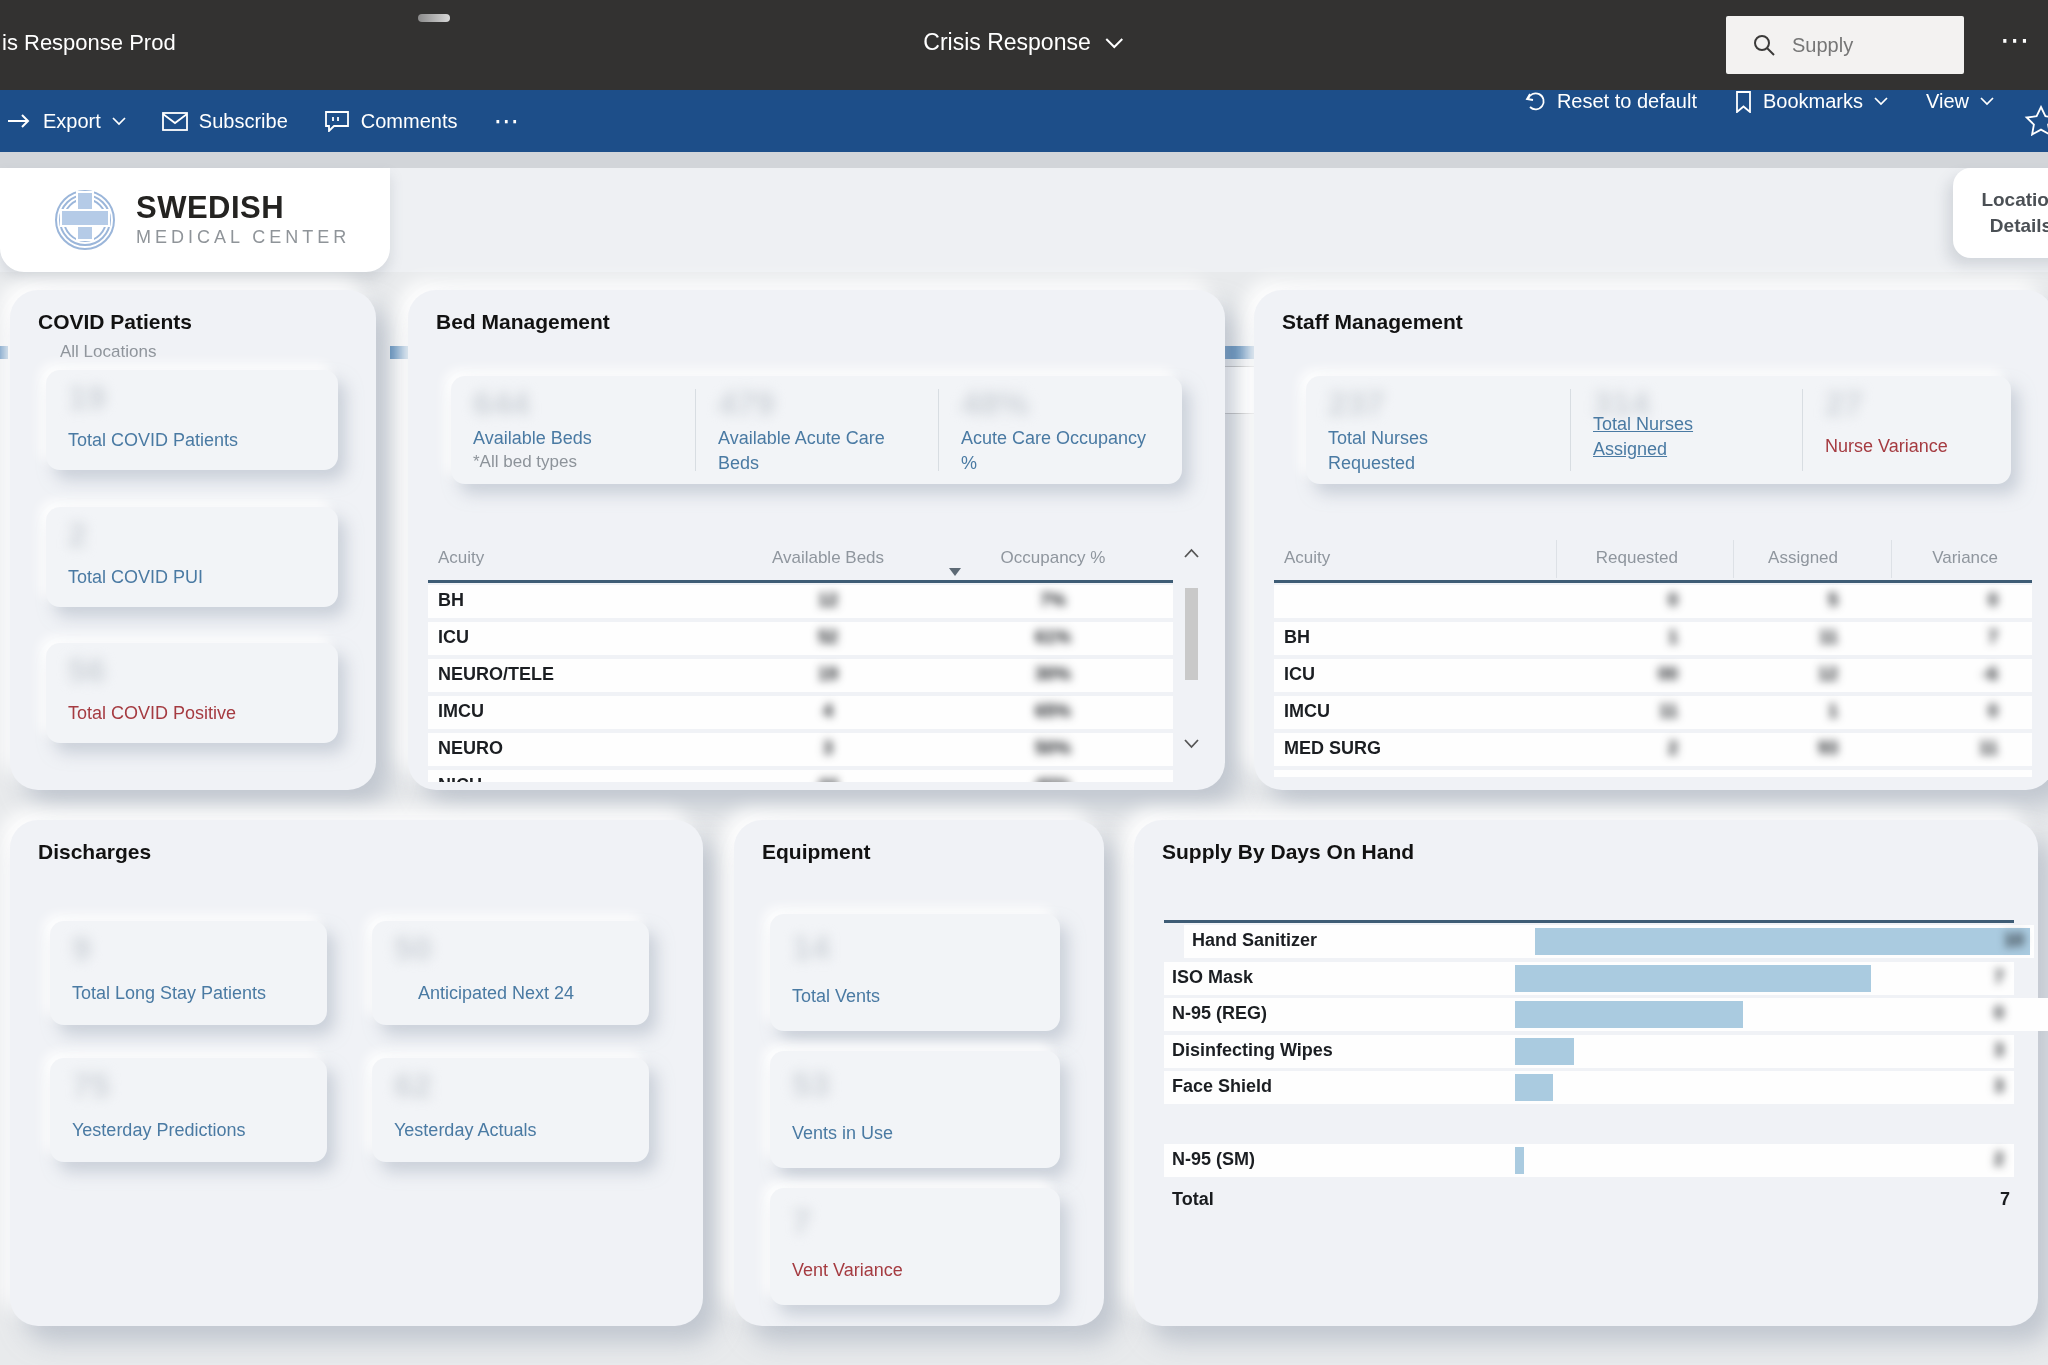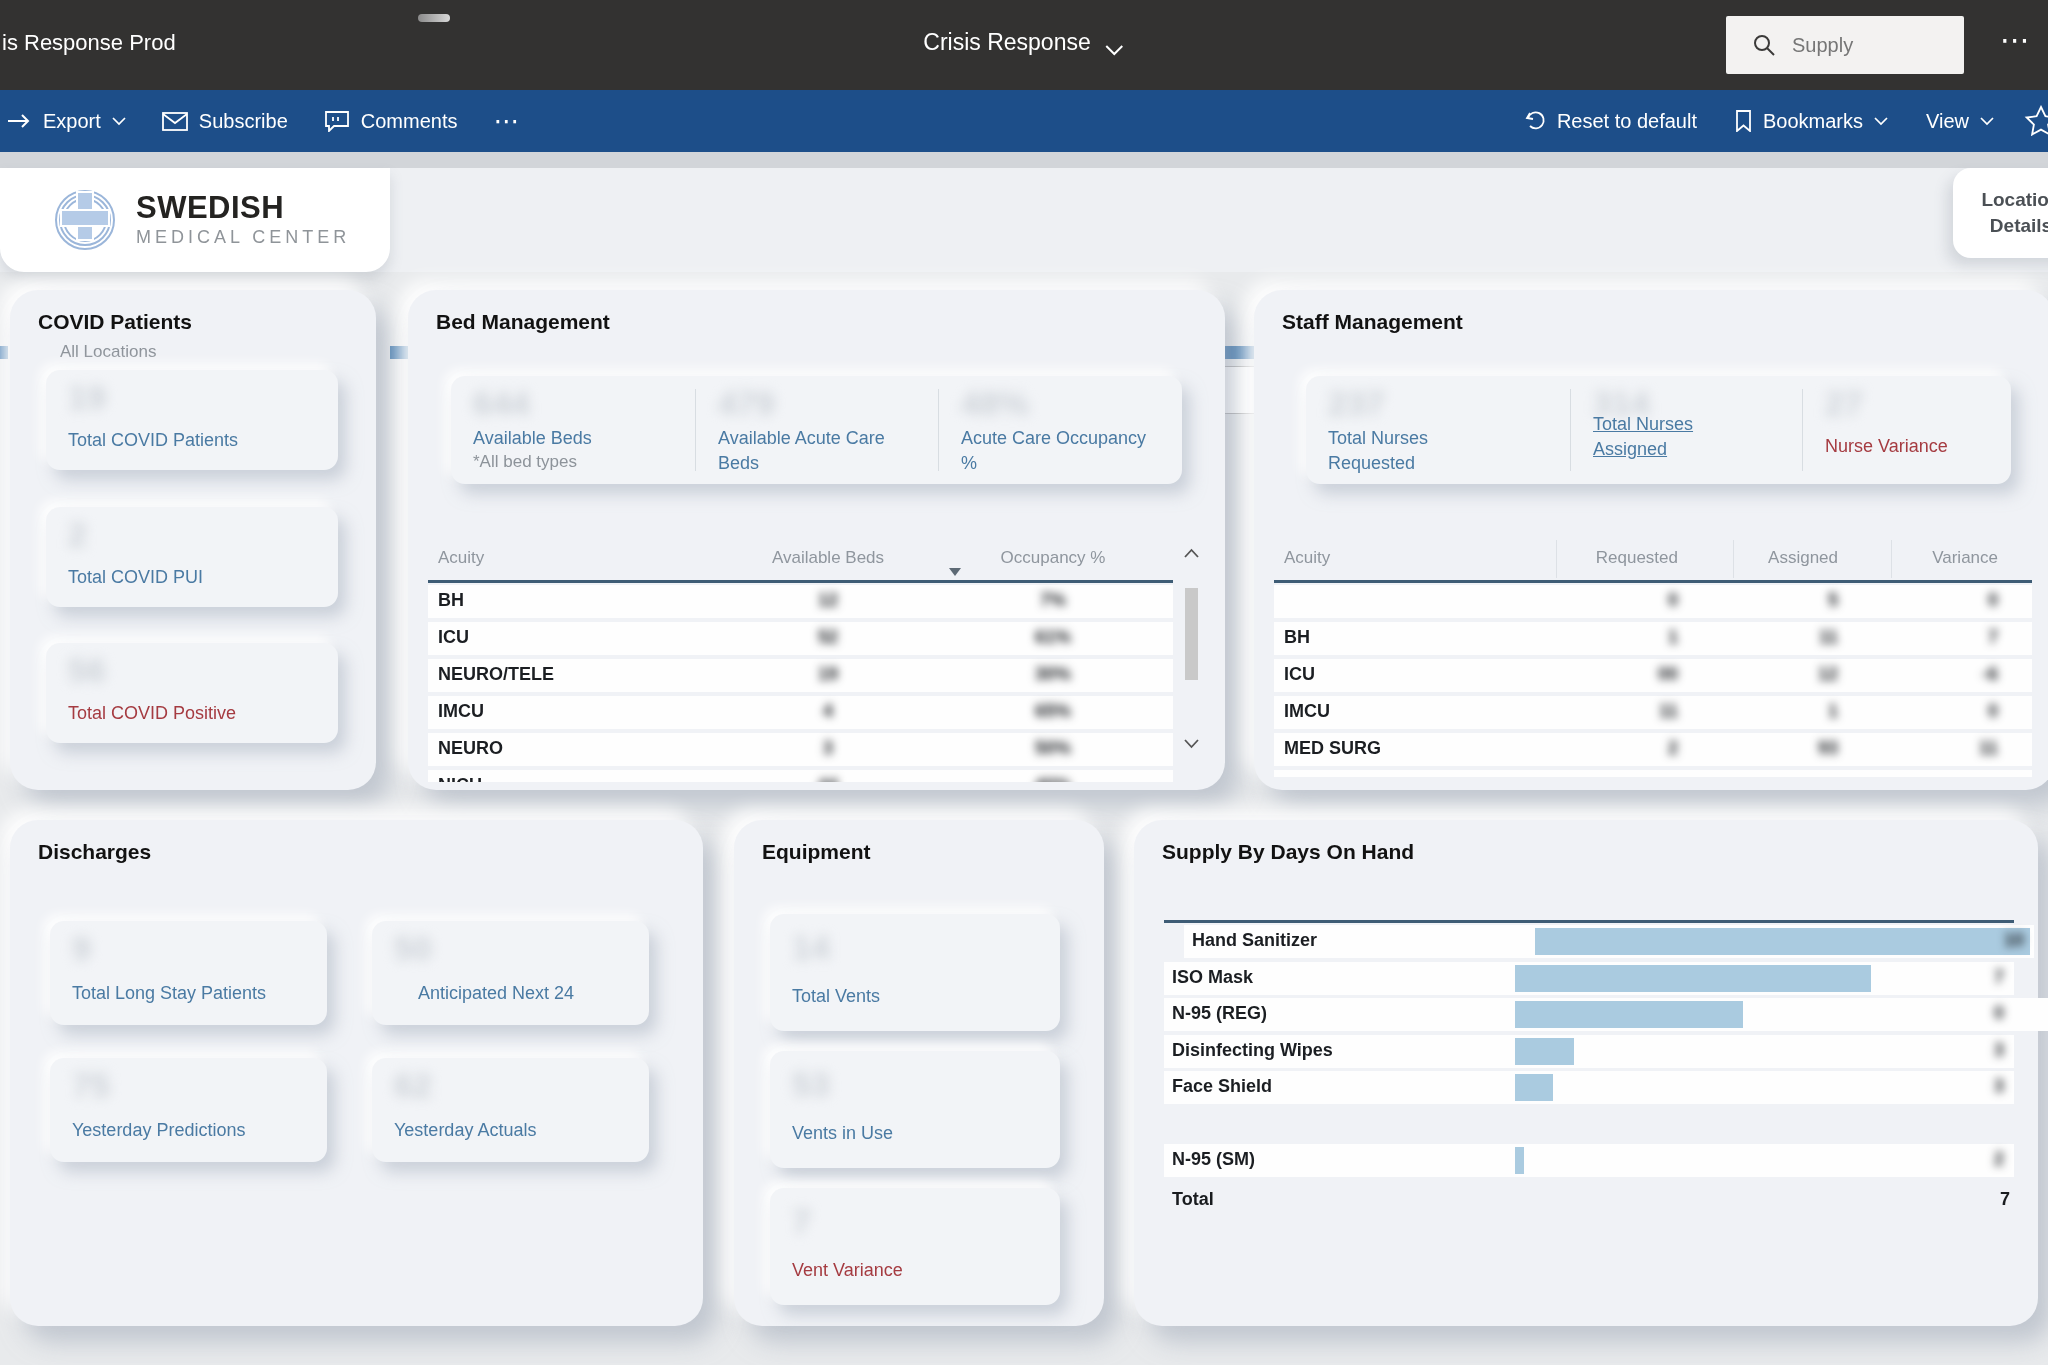--- a/index.html
+++ b/index.html
@@ -6,31 +6,31 @@
   body { background:#555; }
   .page { position:relative; width:2048px; height:1365px; overflow:hidden;
           background:#e8eaec; font-family:"Liberation Sans","DejaVu Sans",sans-serif; }
 
   
   .titlebar { position:absolute; left:0; top:0; width:2048px; height:90px; background:#333231; color:#fff; }
   .tb-title { position:absolute; left:2px; top:30px; font-size:22px; white-space:nowrap; }
   .tb-dash { position:absolute; left:418px; top:14px; width:32px; height:8px; border-radius:4px;
              background:linear-gradient(90deg,#9a9a9a,#f5f5f5); opacity:.85; }
   .tb-center { position:absolute; left:50%; transform:translateX(-50%); top:29px;
-               display:flex; align-items:flex-end; gap:14px; font-size:23px; }
+               display:flex; align-items:center; gap:14px; font-size:23px; }
   .searchbox { position:absolute; right:84px; top:16px; width:238px; height:58px; background:#f3f2f1;
                border-radius:2px; display:flex; align-items:center; gap:16px; padding-left:26px;
                color:#767676; font-size:20px; }
   .tb-more { position:absolute; right:16px; top:22px; font-size:30px; letter-spacing:2px; color:#fff; }
 
   
   .actionbar { position:absolute; left:0; top:90px; width:2048px; height:62px; background:#1d4e89;
                color:#fff; font-size:20px; }
   .ab-left  { position:absolute; left:8px; top:0; height:62px; display:flex; align-items:center; gap:36px; }
-  .ab-right { position:absolute; right:54px; top:0; height:62px; display:flex; align-items:center; gap:38px; }
+  .ab-right { position:absolute; right:54px; top:0; height:62px; display:flex; align-items:flex-start; gap:38px; }
   .ab-item { display:flex; align-items:center; gap:11px; white-space:nowrap; cursor:default; }
   .ab-star { position:absolute; right:-10px; top:15px; }
 
   
   .gapstrip  { position:absolute; left:0; top:152px; width:2048px; height:16px; background:#d2d5d9; }
   .headerband{ position:absolute; left:0; top:168px; width:2048px; height:104px; background:#eef0f3; }
   .bluestrip { position:absolute; left:390px; top:178px; width:1563px; height:13px; background:#2f6ea8; }
   .bluenub   { position:absolute; left:0; top:178px; width:8px; height:13px; background:#2f6ea8; }
   .logocard  { position:absolute; left:0; top:168px; width:390px; height:104px; background:#fff;
                border-radius:0 0 24px 24px; box-shadow:0 8px 14px rgba(90,100,115,.18);

